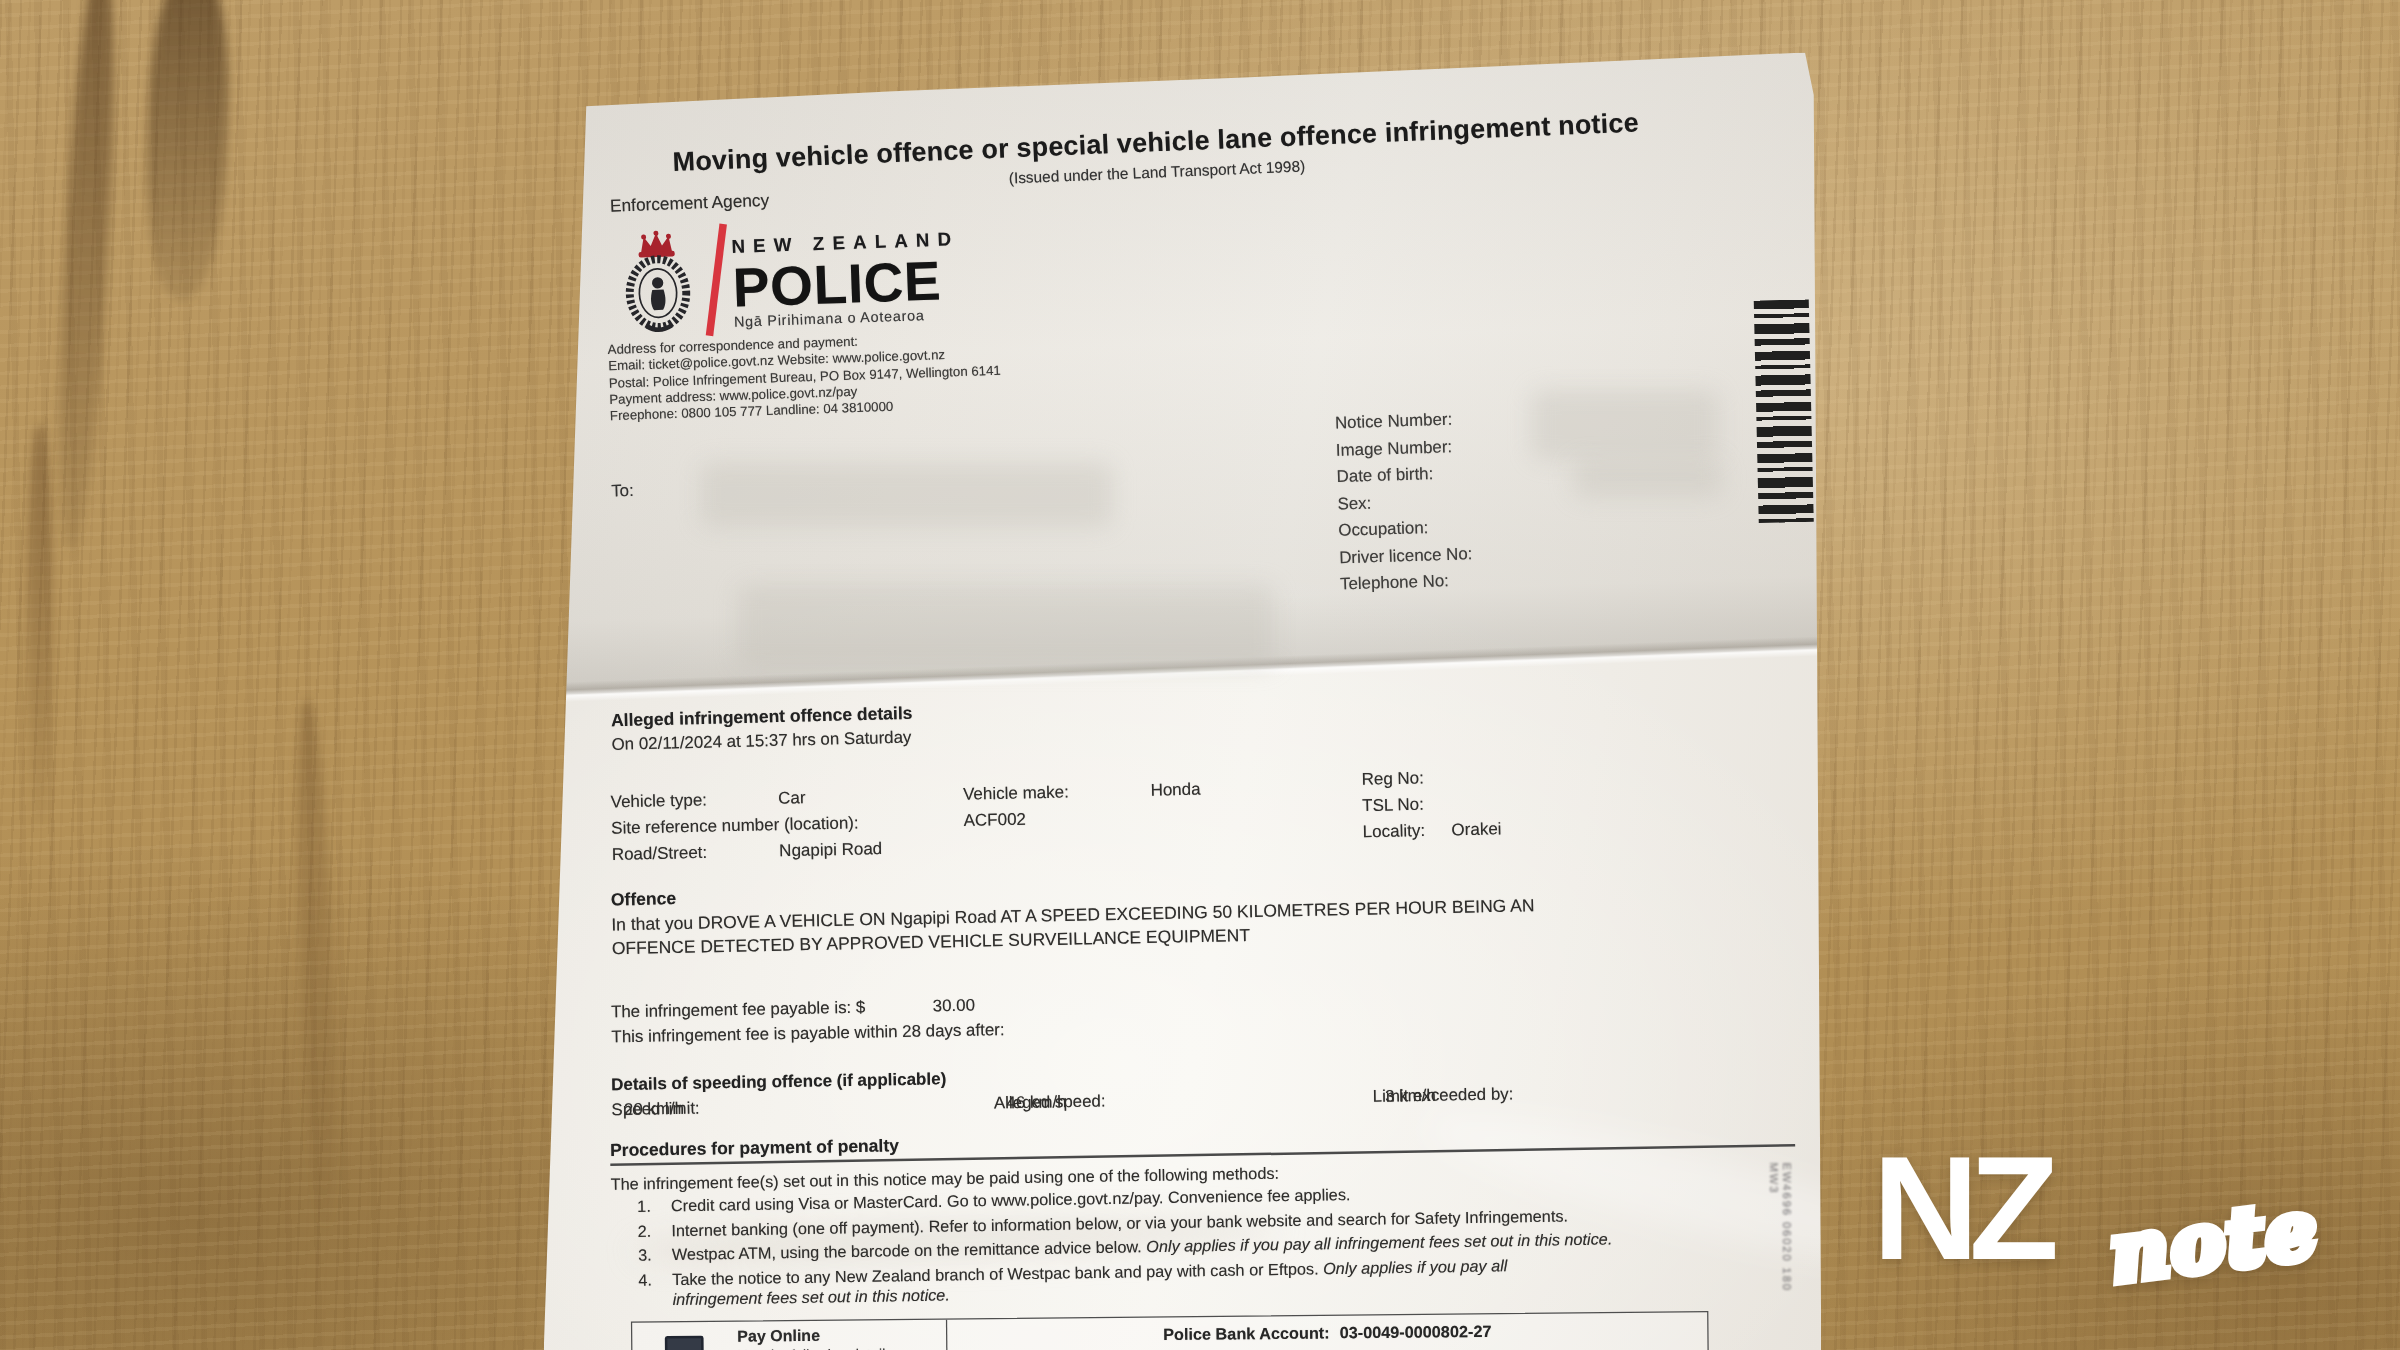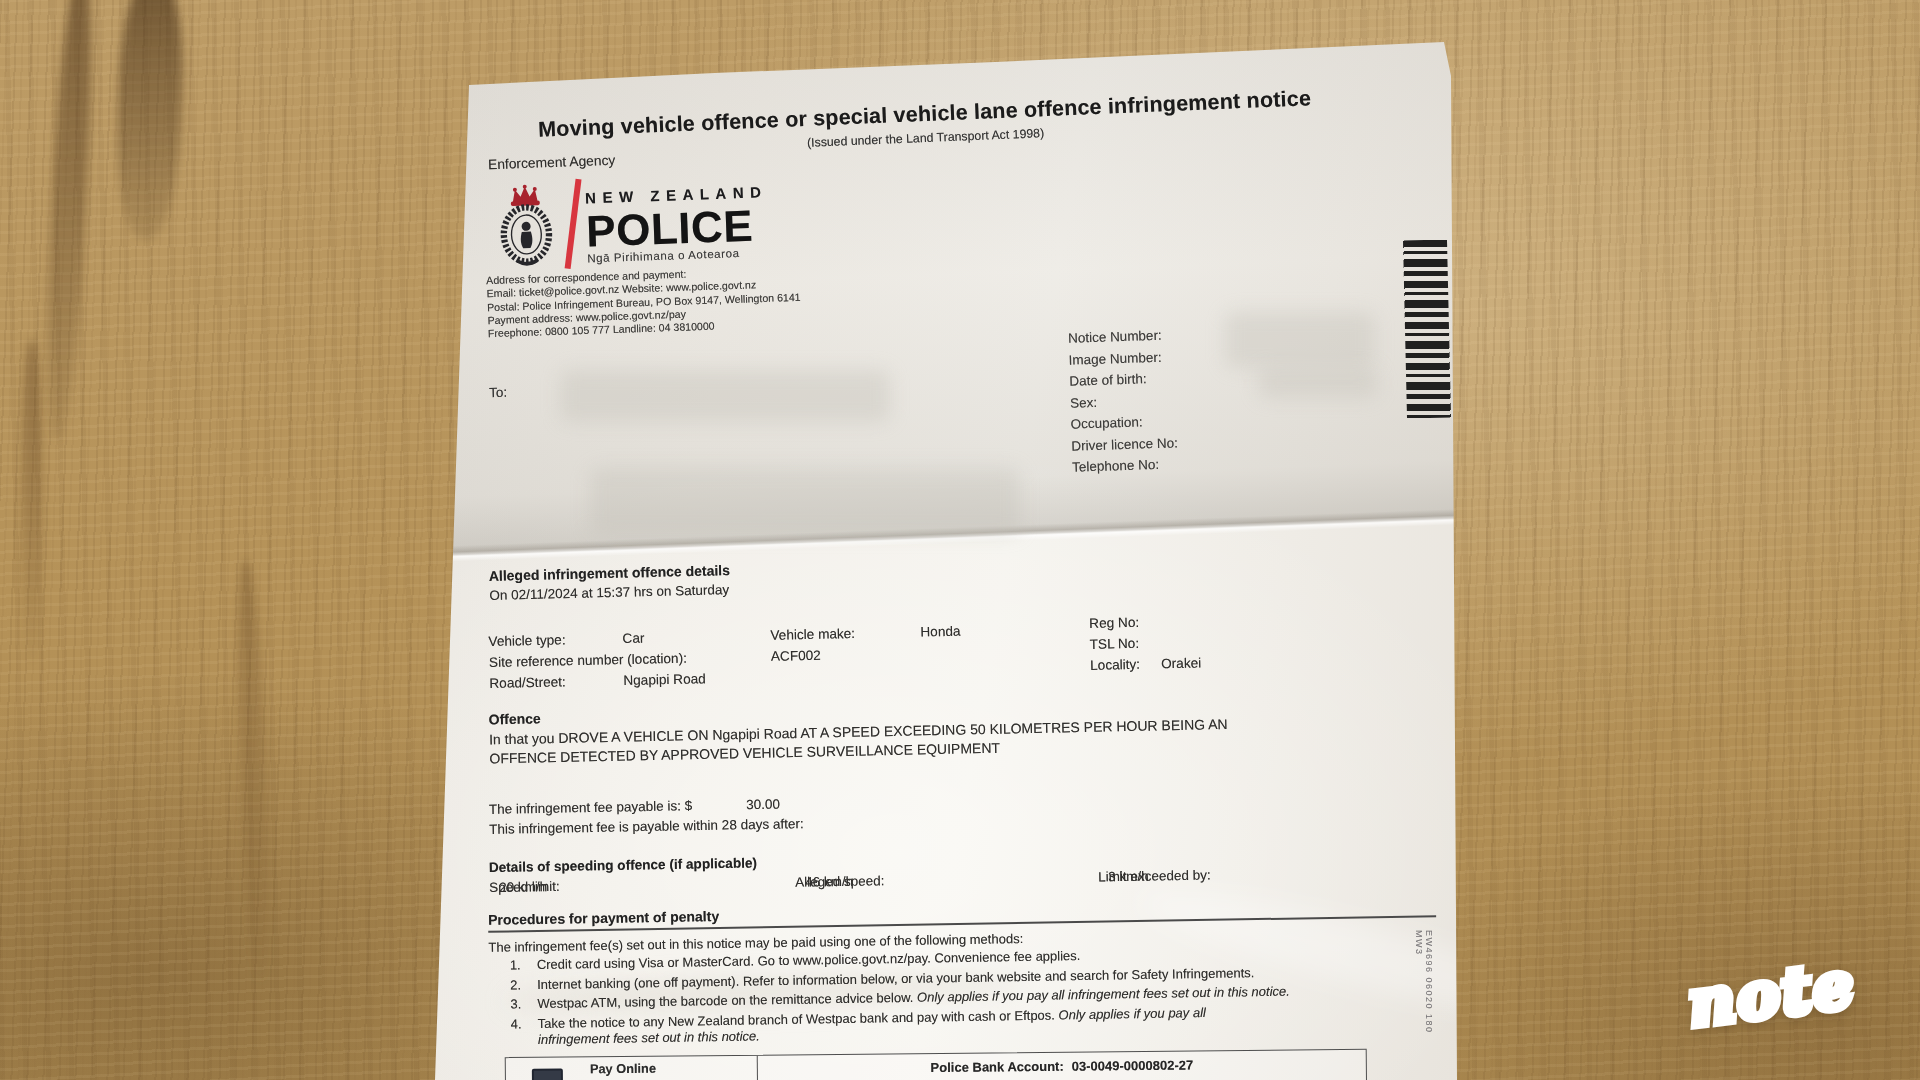--- a/index.html
+++ b/index.html
@@ -293,16 +293,17 @@
       </div>
     </div>
     <div class="cell-right">
       <span>Police Bank Account:</span><span class="acct">03-0049-0000802-27</span>
     </div>
   </div>
 
   <div class="ptext sidecode">EW4696 06020 180 MW3</div>
 
   <div class="nznote">
+    <span class="nz">NZ</span>
     <span class="note">note</span>
   </div>
 
 </div>
 
 </body></html>

